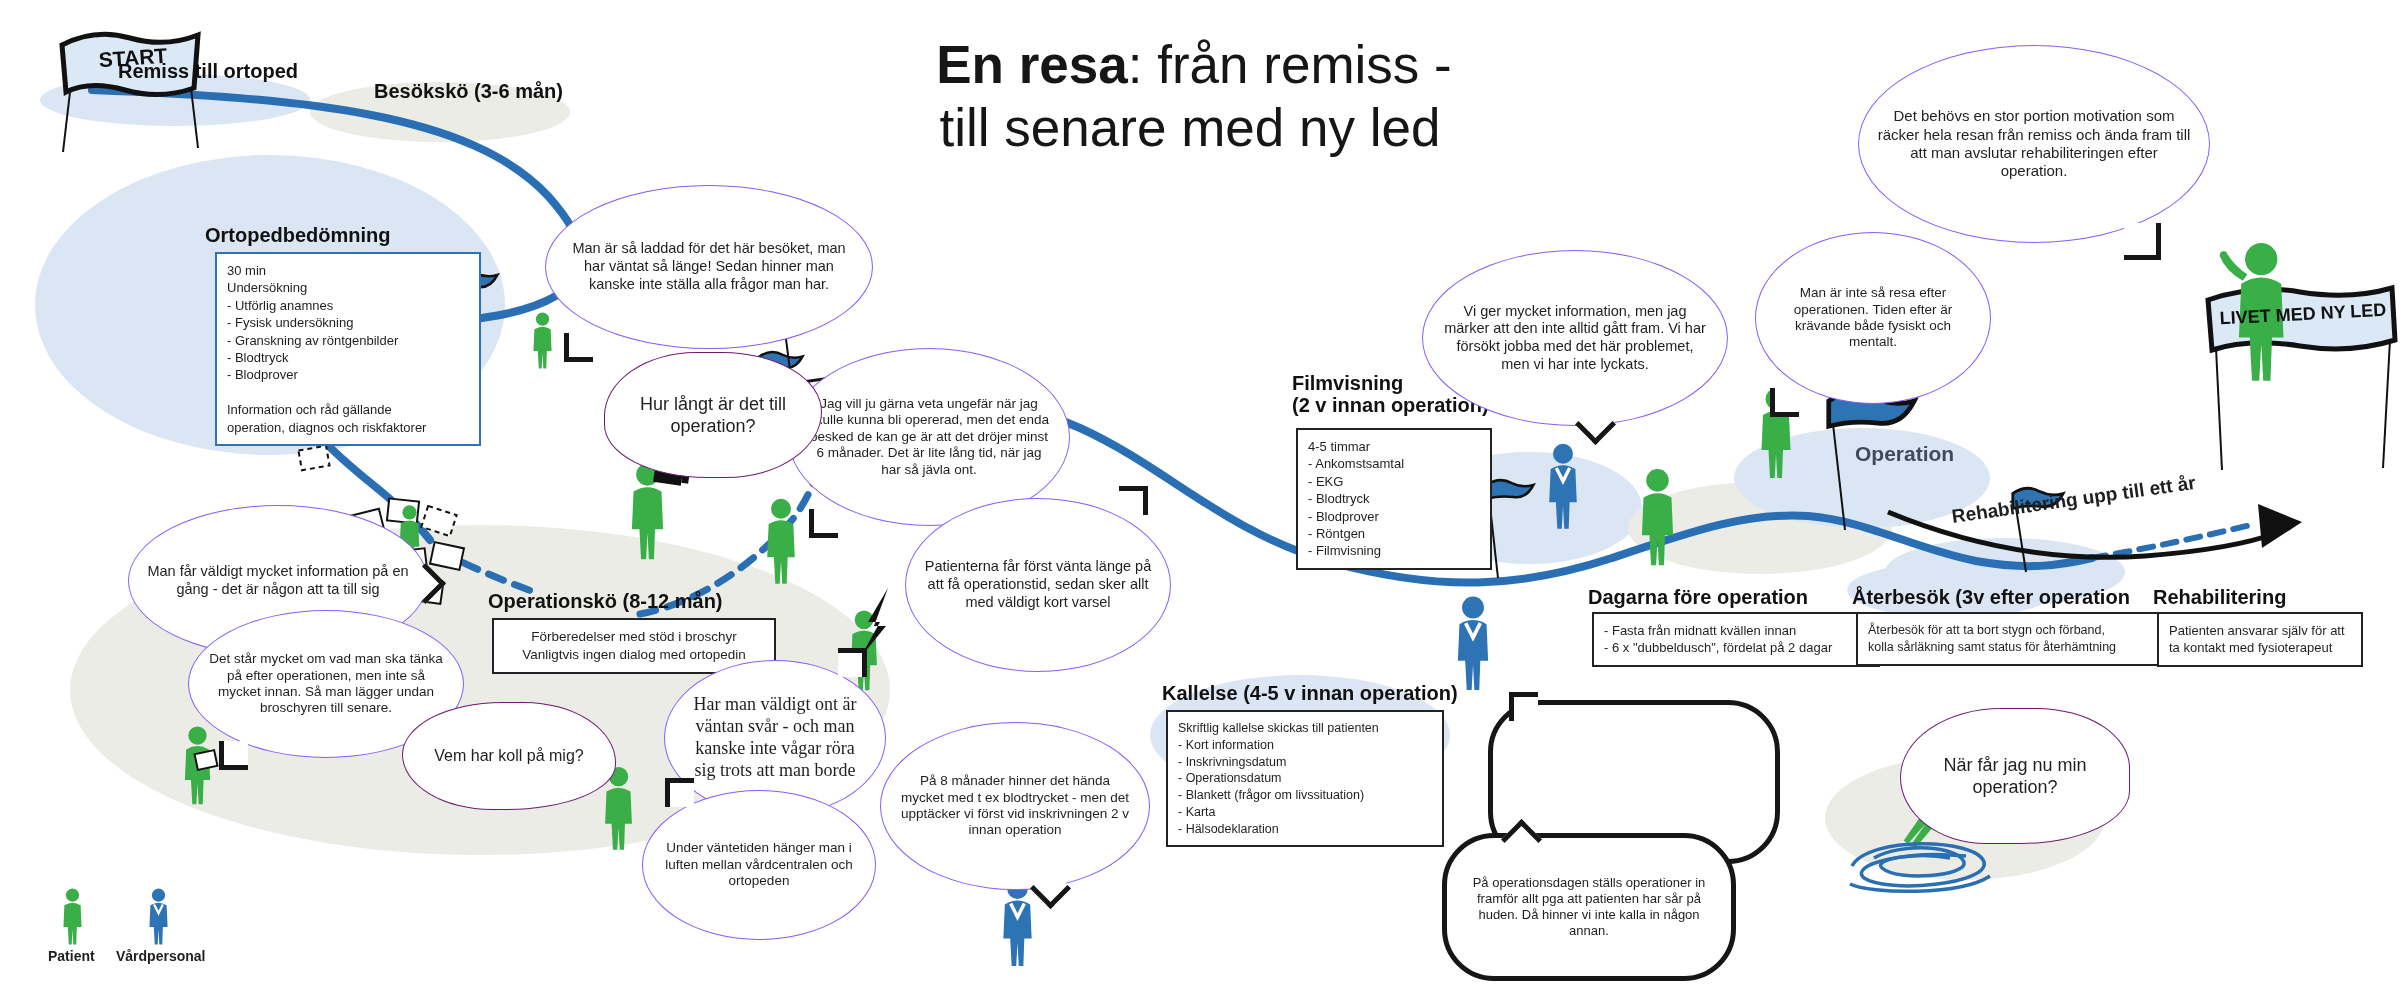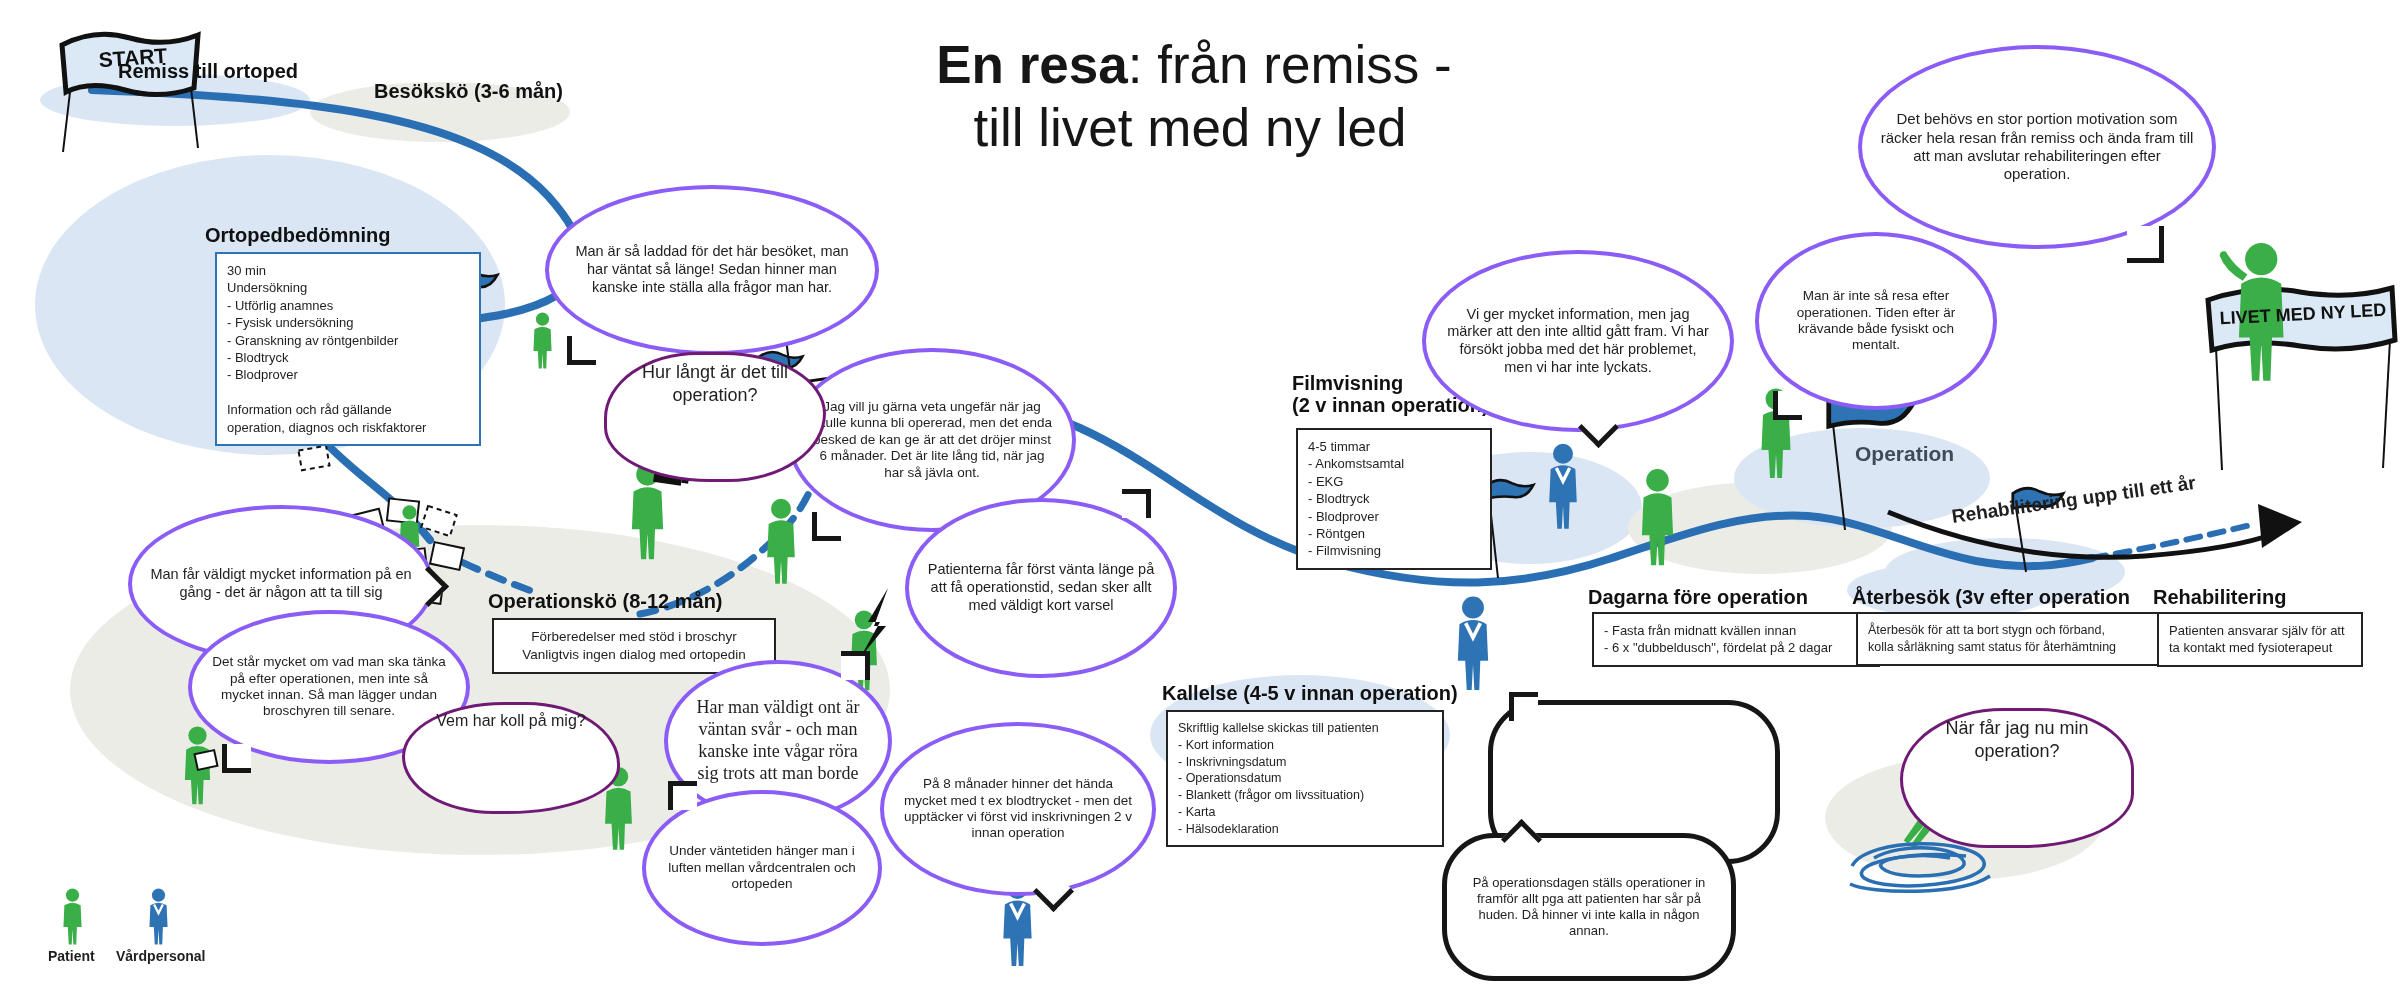--- a/index.html
+++ b/index.html
@@ -2,28 +2,28 @@
 <html><head>
 <meta charset="utf-8">
 <style>
   html,body{margin:0;padding:0;background:#fff;}
   #canvas{position:relative;width:2400px;height:1003px;background:#ffffff;overflow:hidden;
           font-family:"Liberation Sans",sans-serif;color:#1f1f1f;}
   #bg{position:absolute;left:0;top:0;z-index:1;}
   .hdr{position:absolute;font-weight:bold;font-size:20px;color:#111;z-index:3;white-space:nowrap;}
   .ibox{position:absolute;background:#fff;border:2px solid #222;padding:8px 10px;
         font-size:13px;line-height:1.34;white-space:pre-line;z-index:3;}
-  .bub{position:absolute;background:#fff;border:4px solid #8b5cf6;border-radius:50%;
+  .bub{position:absolute;background:#fff;border:1px solid #8b5cf6;border-radius:50%;
        display:flex;align-items:center;justify-content:center;text-align:center;
        font-size:14.5px;line-height:1.22;z-index:4;padding:10px 18px;}
   .bubr{position:absolute;background:#fff;border:5px solid #161616;border-radius:52px;
        display:flex;align-items:center;justify-content:center;text-align:center;
        font-size:14.5px;line-height:1.22;z-index:4;padding:8px 14px;}
-  .cloud{position:absolute;background:#fff;border:3px solid #701a75;
-       display:flex;align-items:flex-start;justify-content:center;text-align:center;
+  .cloud{position:absolute;background:#fff;border:1px solid #701a75;
+       display:flex;align-items:center;justify-content:center;text-align:center;
        font-size:18px;line-height:1.25;z-index:4;padding:6px 14px;}
   .tl{position:absolute;width:24px;height:24px;background:#fff;
       border-right:5px solid #161616;border-bottom:5px solid #161616;}
   .banner{position:absolute;z-index:5;font-weight:bold;color:#111;text-align:center;}
   #title{position:absolute;left:840px;top:34px;width:700px;text-align:center;z-index:3;
          font-size:53px;line-height:1.18;color:#161616;}
   #title b{font-weight:bold;margin-left:8px;}
   .legend-label{position:absolute;font-weight:bold;font-size:14px;z-index:3;}
 </style>
 </head>
@@ -150,21 +150,21 @@
 
     <circle cx="560" cy="768" r="8" fill="#fff" stroke="#111" stroke-width="4"></circle>
     <circle cx="589" cy="780" r="5" fill="#fff" stroke="#111" stroke-width="3.5"></circle>
 
     <use href="#sym-person" x="60" y="888" width="25" height="58" fill="#3aae47"></use>
     <use href="#sym-staff" x="146" y="888" width="25" height="58" fill="#2e74b5"></use>
   </svg>
 
   <div id="title">
     <div><b>En resa</b><span>: från remiss -</span></div>
-    <div>till livet med ny led</div>
+    <div>till senare med ny led</div>
   </div>
 
   <div class="banner" style="left:88px;top:46px;width:90px;font-size:21px;transform:rotate(-4deg);">START</div>
   <div class="banner" style="left:2218px;top:304px;width:170px;font-size:18px;transform:rotate(-3deg);">LIVET MED NY LED</div>
 
   <div class="hdr" style="left:118px;top:60px;">Remiss till ortoped</div>
   <div class="hdr" style="left:374px;top:80px;">Besökskö (3-6 mån)</div>
 
   <div class="hdr" style="left:205px;top:224px;">Ortopedbedömning</div>
   <div class="ibox" style="left:215px;top:252px;width:242px;border-color:#2e74b5;">30 min

